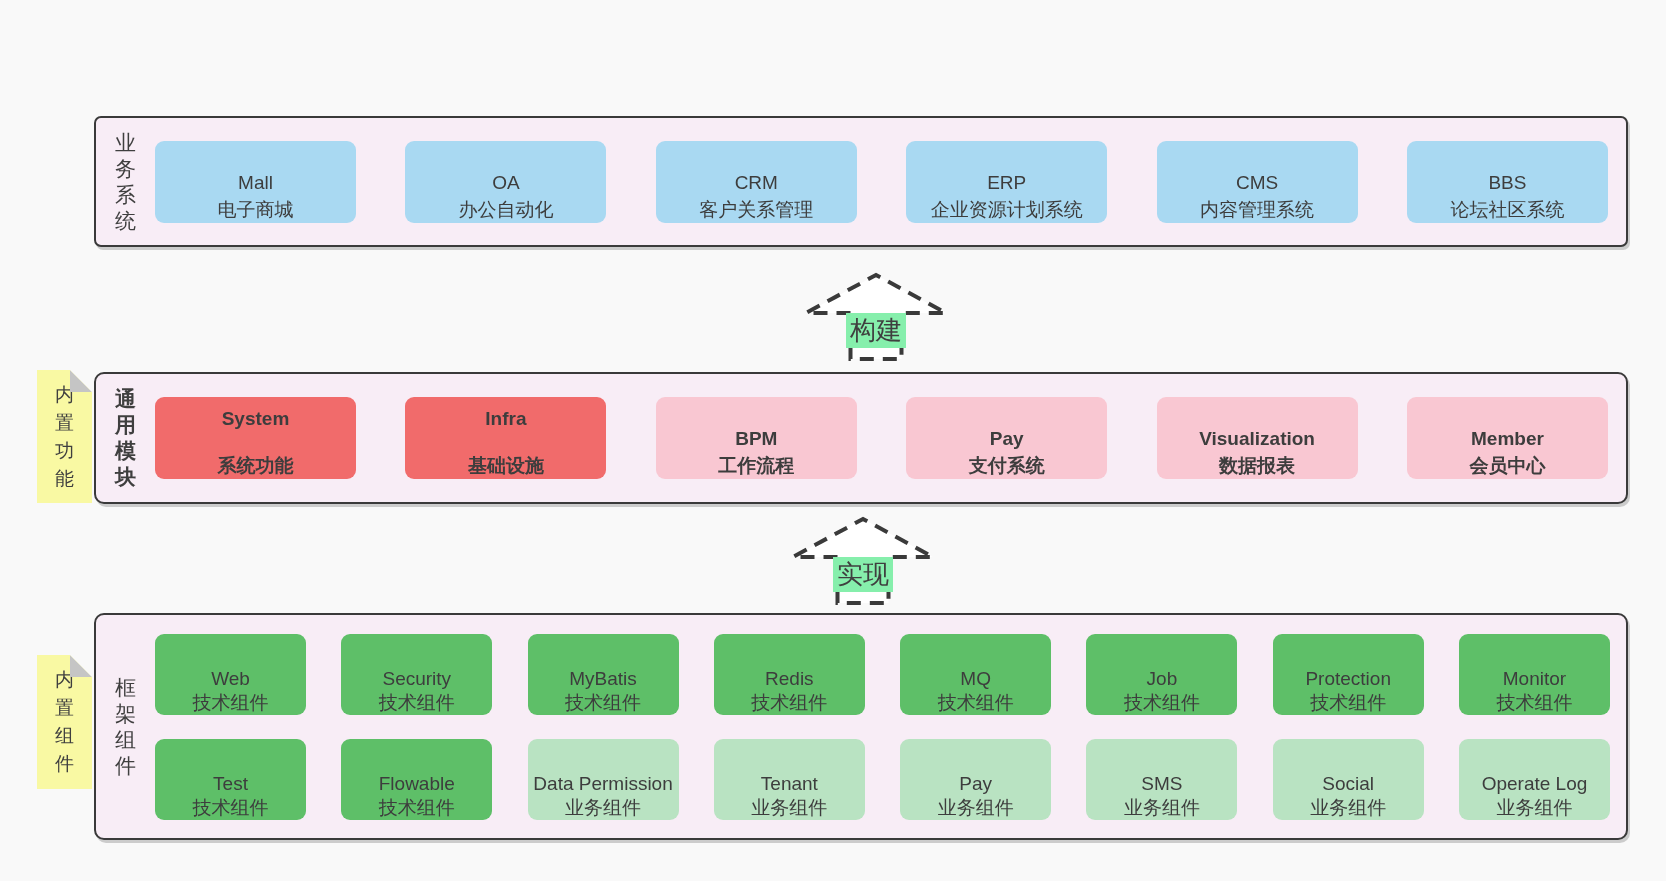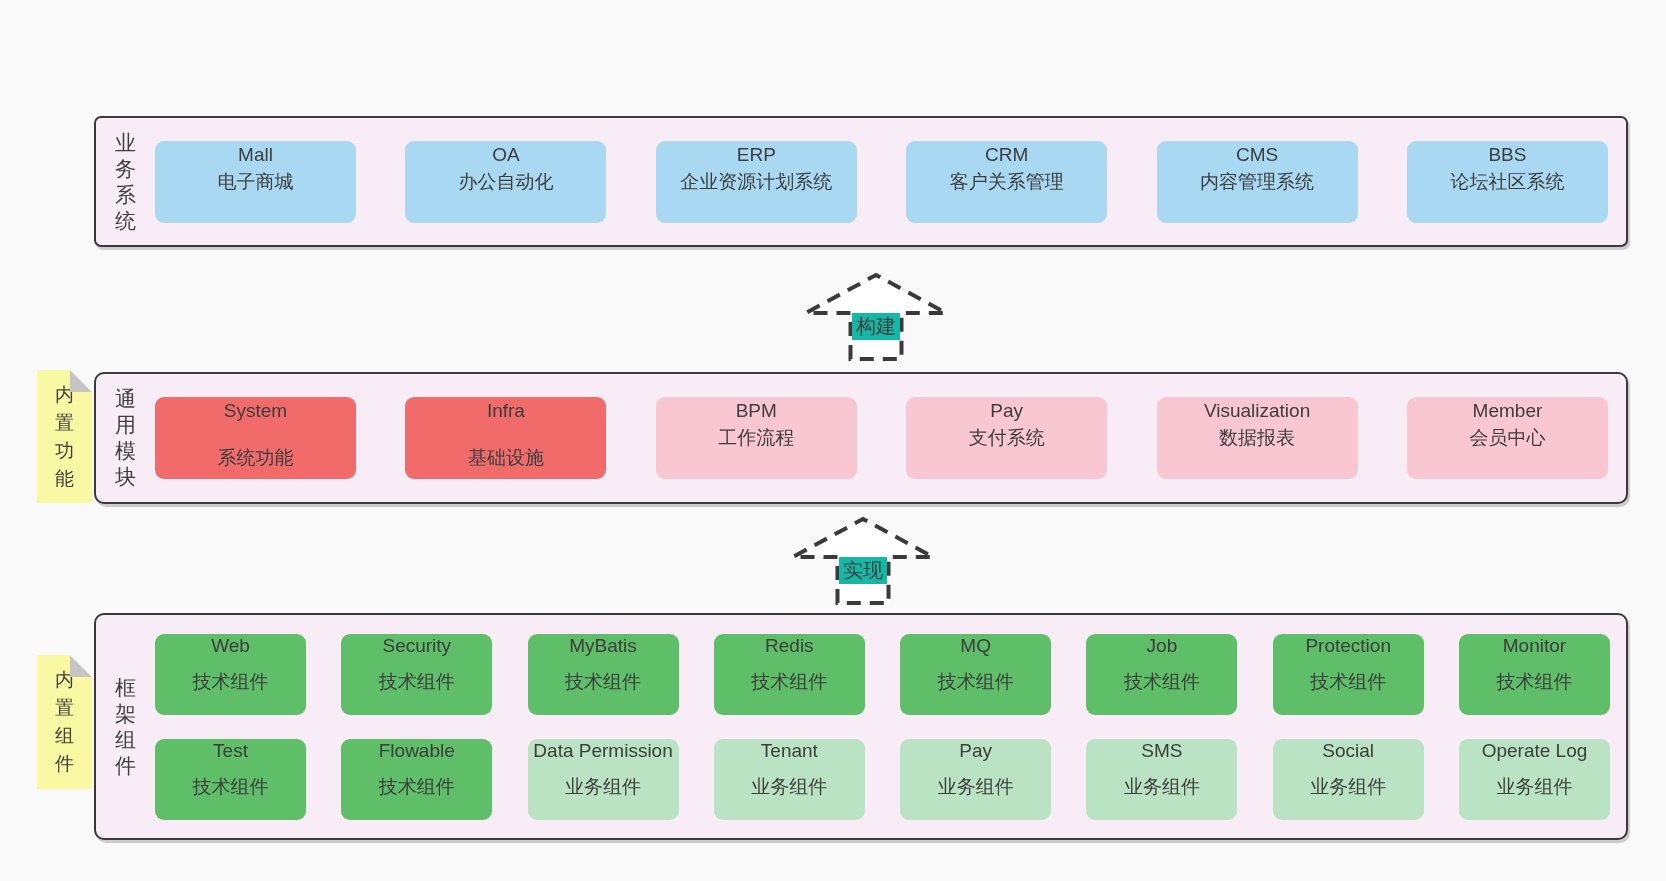--- a/index.html
+++ b/index.html
@@ -11,37 +11,37 @@
   .stage { position:absolute; inset:0; }
 
   
   .layer {
     position:absolute; left:94px; width:1534px; box-sizing:border-box;
     background:#f8edf6; border:2.5px solid #3a3a3a; border-radius:10px;
     box-shadow:2px 3px 0 rgba(90,90,90,0.28);
     display:flex;
   }
   .layer-1 { top:116px; height:131px;border-radius:7px; }
-  .layer-2 { top:372px; height:132px; }
+  .layer-2 { top:372px; height:132px;font-weight:bold; }
   .layer-3 { top:613px; height:227px; }
 
   .layer-label { flex:0 0 59px; display:flex; align-items:center; justify-content:center; }
   .vtext { display:inline-block; width:1.08em; word-break:break-all; text-align:center; }
   .layer-label .vtext { font-size:21px; line-height:26px; color:#3f3f3f; }
 
   .layer-content { flex:1 1 auto; display:flex; align-items:center;
     justify-content:space-between; padding-right:18px; min-width:0; }
   .layer-3 .layer-content { flex-direction:column; justify-content:center; gap:24px; padding-right:16px; }
   .grid-row { display:flex; width:100%; justify-content:space-between; }
 
   
   .box { border-radius:9px; display:flex; flex-direction:column;
-    align-items:center; justify-content:flex-start; text-align:center; }
+    align-items:center; justify-content:flex-end; text-align:center; }
   .box-lg { width:201px; height:82px; font-size:19px; line-height:27px; }
-  .box-sm { width:151px; height:81px; font-size:19px; line-height:24px;gap:12px; }
+  .box-sm { width:151px; height:81px; font-size:19px; line-height:24px; }
   .blue       { background:#a9d9f2; }
   .red        { background:#f16b6b;gap:20px; }
   .pink       { background:#f9c7d2; }
   .green      { background:#5ebf68; }
   .lightgreen { background:#b9e3c2; }
   .box span { display:block; }
 
   
   .sticky {
     position:absolute; left:37px; width:55px; background:#f9f9a3;
@@ -54,21 +54,21 @@
   .sticky .vtext { font-size:19px; line-height:28px; color:#3f3f3f; }
   .fold { position:absolute; top:0; right:0; width:22px; height:22px; }
 
   
   .arrow { position:absolute; width:146px; height:90px; }
   .arrow-1 { left:803px; top:272px; }
   .arrow-2 { left:790px; top:516px; }
   .arrow svg { position:absolute; inset:0; display:block; }
   .arrow-label {
     position:absolute; left:50%; top:41px; transform:translateX(-50%);
-    background:#14b8a6; padding:0 4px; font-size:20px; color:#3f3f3f; white-space:nowrap;
+    background:#86efac; padding:0 4px; font-size:26px; color:#3f3f3f; white-space:nowrap;
   }
 </style>
 </head>
 <body>
 
 <div class="stage">
 
   <section class="layer layer-1">
     <div class="layer-label">
       <span class="vtext">业务系统</span>
@@ -76,26 +76,26 @@
     <div class="layer-content">
       <div class="box box-lg blue">
         <span>Mall</span>
         <span>电子商城</span>
       </div>
       <div class="box box-lg blue">
         <span>OA</span>
         <span>办公自动化</span>
       </div>
       <div class="box box-lg blue">
+        <span>CRM</span>
+        <span>客户关系管理</span>
+      </div>
+      <div class="box box-lg blue">
         <span>ERP</span>
         <span>企业资源计划系统</span>
-      </div>
-      <div class="box box-lg blue">
-        <span>CRM</span>
-        <span>客户关系管理</span>
       </div>
       <div class="box box-lg blue">
         <span>CMS</span>
         <span>内容管理系统</span>
       </div>
       <div class="box box-lg blue">
         <span>BBS</span>
         <span>论坛社区系统</span>
       </div>
     </div>

